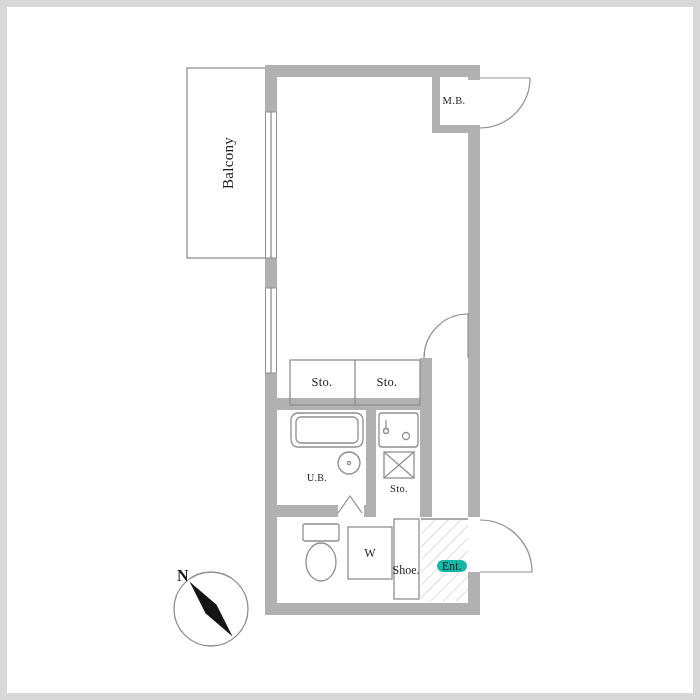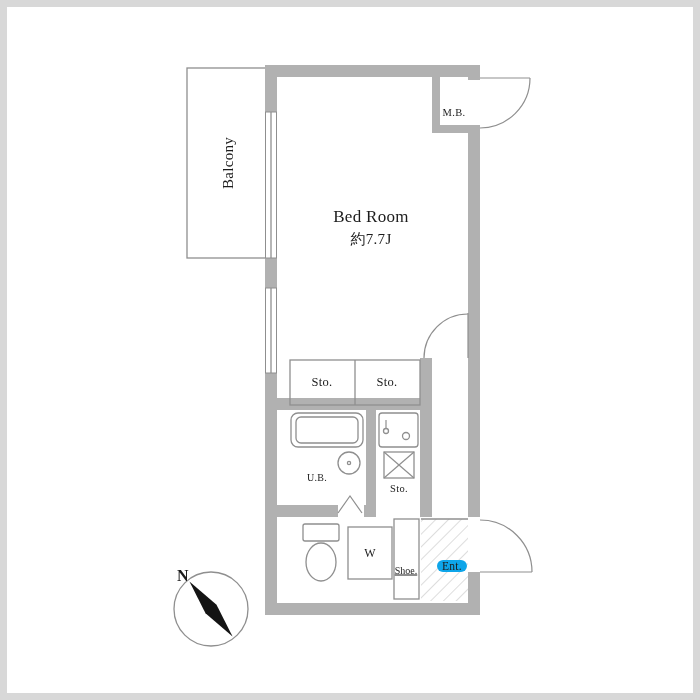--- a/index.html
+++ b/index.html
@@ -22,22 +22,22 @@
     white-space:nowrap; z-index:3; letter-spacing:0.3px;
   }
   .lbl-balcony{font-size:15px; transform:translate(-50%,-50%) rotate(-90deg);}
   .lbl-mb{font-size:10.5px;}
   .lbl-bedroom{font-size:17px; text-align:center; line-height:1.35;}
   .lbl-bedroom .area{display:block; font-size:15px;}
   .lbl-sto{font-size:12.5px;}
   .lbl-ksto{font-size:10.5px;}
   .lbl-ub{font-size:10px;}
   .lbl-w{font-size:12px;}
-  .lbl-shoe{font-size:10px; letter-spacing:0;text-decoration:underline;}
-  .lbl-ent{font-size:11.5px; background:#0ea5e9; border-radius:8px; padding:0 5px;}
+  .lbl-shoe{font-size:12px; letter-spacing:0;}
+  .lbl-ent{font-size:11.5px; background:#14b8a6; border-radius:8px; padding:0 5px;}
   .lbl-n{font-size:16px; font-weight:bold;}
 </style>
 </head>
 <body>
 
 <div class="stage">
   <div class="frame"></div>
 
   <svg width="700" height="700" viewBox="0 0 700 700">
     <defs>
@@ -127,26 +127,22 @@
       <line class="thin" x1="421" y1="519" x2="468" y2="519"></line>
     </g>
 
     <g>
       <circle cx="211" cy="609" r="37" class="thin"></circle>
       <polygon points="0,-35 7,0 0,35 -7,0" transform="translate(211,609) rotate(-38)" style="fill:var(--needle)"></polygon>
     </g>
   </svg>
 
   <div class="lbl lbl-balcony" style="left:228px; top:163px;">Balcony</div>
-  <div class="lbl lbl-mb" style="left:454px; top:112px;">M.B.</div>
+  <div class="lbl lbl-mb" style="left:454px; top:100px;">M.B.</div>
 
-  <div class="lbl lbl-bedroom" style="left:371px; top:228px;">
-    <span>Bed Room</span>
-    <span class="area">約7.7J</span>
-  </div>
 
   <div class="lbl lbl-sto" style="left:322px; top:382px;">Sto.</div>
   <div class="lbl lbl-sto" style="left:387px; top:382px;">Sto.</div>
   <div class="lbl lbl-ub" style="left:317px; top:477px;">U.B.</div>
   <div class="lbl lbl-ksto" style="left:399px; top:488px;">Sto.</div>
   <div class="lbl lbl-w" style="left:370px; top:553px;">W</div>
   <div class="lbl lbl-shoe" style="left:406px; top:570px;">Shoe.</div>
   <div class="lbl lbl-ent" style="left:452px; top:566px;">Ent.</div>
   <div class="lbl lbl-n" style="left:183px; top:576px;">N</div>
 </div>

